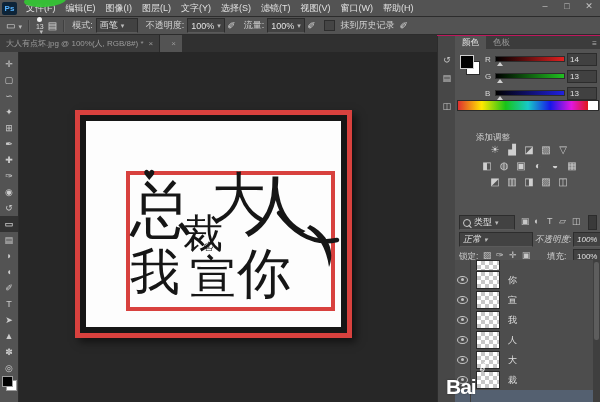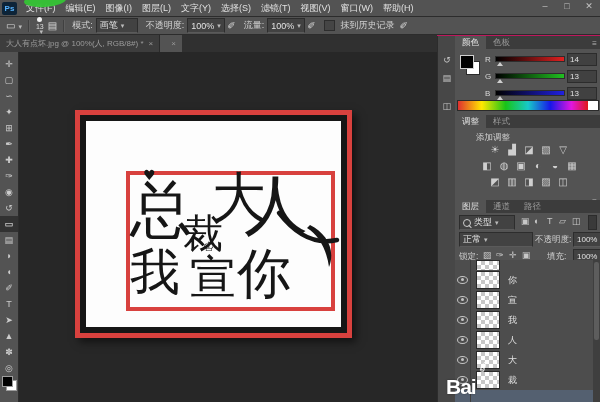--- a/index.html
+++ b/index.html
@@ -250,62 +250,51 @@
     <div class="thumbtri" style="left:42px;top:43px;"></div>
     <div class="valwell" style="left:112px;top:34px;">13</div>
 
     <span class="chanlabel" style="left:30px;top:53px">B</span>
     <div class="track" style="left:40px;top:54px;background:linear-gradient(to right,#000,#2020e0);"></div>
     <div class="thumbtri" style="left:42px;top:60px;"></div>
     <div class="valwell" style="left:112px;top:51px;">13</div>
 
     <div class="spectrum"></div>
 
-    <div class="phead" style="top:79px">
-      <span class="ptab active">调整</span>
-      <span class="ptab">样式</span>
-      <span class="pmenu" style="top:82px">≡</span>
-    </div>
     <span class="abs rowlabel" style="left:21px;top:96px">添加调整</span>
     <div class="adjicon" style="left:33px;top:107px">☀</div>
     <div class="adjicon" style="left:50px;top:107px">▟</div>
     <div class="adjicon" style="left:67px;top:107px">◪</div>
     <div class="adjicon" style="left:84px;top:107px">▧</div>
     <div class="adjicon" style="left:101px;top:107px">▽</div>
     <div class="adjicon" style="left:25px;top:123px">◧</div>
     <div class="adjicon" style="left:42px;top:123px">◍</div>
     <div class="adjicon" style="left:59px;top:123px">▣</div>
     <div class="adjicon" style="left:76px;top:123px">◐</div>
     <div class="adjicon" style="left:93px;top:123px">◒</div>
     <div class="adjicon" style="left:110px;top:123px">▦</div>
     <div class="adjicon" style="left:33px;top:139px">◩</div>
     <div class="adjicon" style="left:50px;top:139px">▥</div>
     <div class="adjicon" style="left:67px;top:139px">◨</div>
     <div class="adjicon" style="left:84px;top:139px">▨</div>
     <div class="adjicon" style="left:101px;top:139px">◫</div>
 
-    <div class="phead" style="top:164px">
-      <span class="ptab active">图层</span>
-      <span class="ptab">通道</span>
-      <span class="ptab">路径</span>
-      <span class="pmenu" style="top:167px">≡</span>
-    </div>
     <div class="abs" style="top:178px;left:0;width:145px;height:16px;">
       <span class="well dd" style="position:absolute;left:4px;top:1px;width:48px;">
           <span class="mag"></span>
           <span>类型</span>
         </span>
       <span class="abs" style="left:66px;top:2px;color:#c8c8c8;font-size:9px;">▣</span>
       <span class="abs" style="left:79px;top:2px;color:#c8c8c8;font-size:9px;">◐</span>
       <span class="abs" style="left:92px;top:2px;color:#c8c8c8;font-size:9px;">T</span>
       <span class="abs" style="left:104px;top:2px;color:#c8c8c8;font-size:9px;">▱</span>
       <span class="abs" style="left:117px;top:2px;color:#c8c8c8;font-size:9px;">◫</span>
       <span class="abs" style="left:133px;top:1px;width:7px;height:13px;background:#3a3a3a;border:1px solid #2c2c2c;"></span>
     </div>
-    <div class="abs" style="top:195px;left:0;width:145px;height:16px;">
+    <div class="abs" style="top:195px;left:0;width:145px;height:16px;font-style:italic;">
       <span class="well dd" style="position:absolute;left:4px;top:1px;width:66px;">
           <span>正常</span>
         </span>
       <span class="abs rowlabel" style="left:80px;top:3px;">不透明度:</span>
       <span class="well dd" style="position:absolute;left:118px;top:1px;width:22px;font-size:8px;">
           <span>100%</span>
         </span>
     </div>
     <div class="abs" style="top:212px;left:0;width:145px;height:16px;">
       <span class="abs rowlabel" style="left:4px;top:3px;">锁定:</span>

